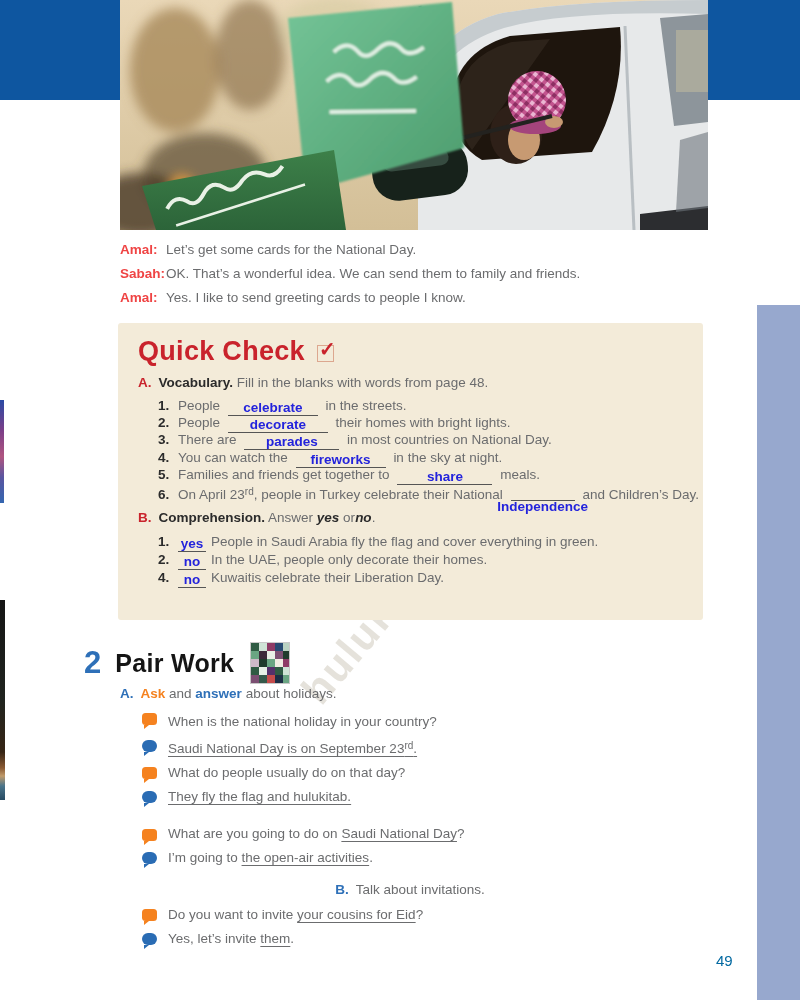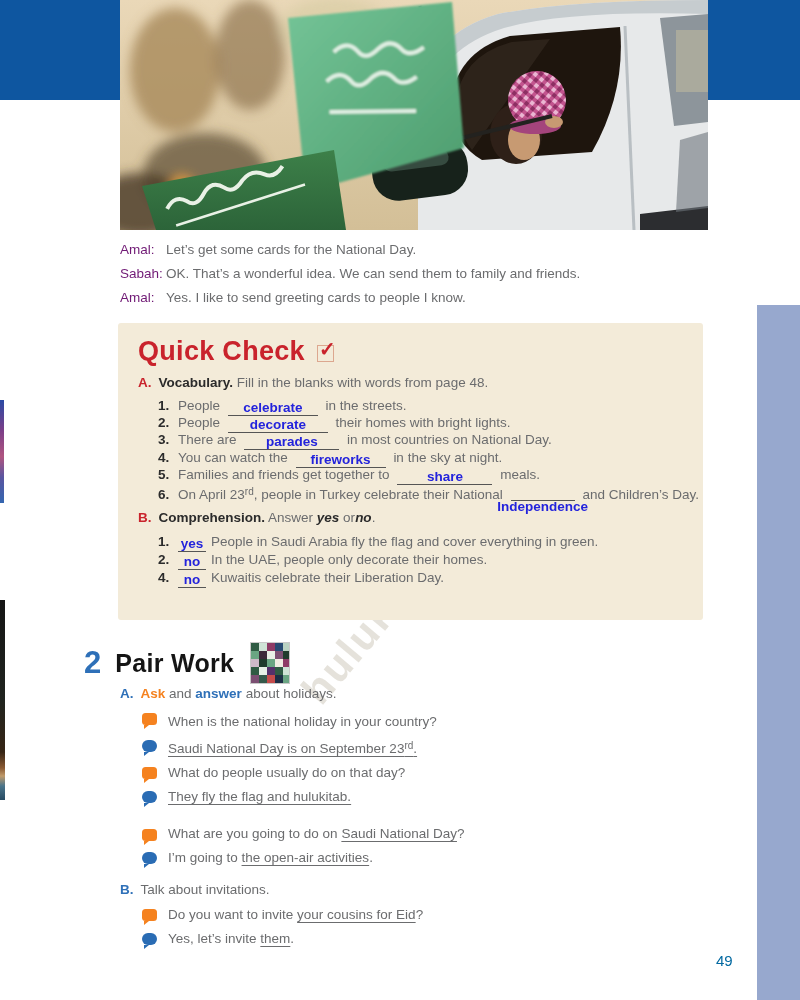--- a/index.html
+++ b/index.html
@@ -19,21 +19,21 @@
   .photo{position:absolute;left:120px;top:0;width:588px;height:230px;overflow:hidden;background:#d9cba7;}
   .photo svg{display:block;}
 
   
   .watermark{position:absolute;left:255px;top:555px;transform:rotate(-50deg);
      font-size:42px;font-weight:bold;letter-spacing:2px;color:rgba(155,143,115,0.26);pointer-events:none;}
 
   
   .dialogue{position:absolute;left:120px;top:241px;width:580px;font-size:13.5px;line-height:17px;}
   .dlg-row{display:flex;margin-bottom:7px;}
-  .dlg-speaker{width:46px;flex:none;font-weight:normal;color:#701a75;}
+  .dlg-speaker{width:46px;flex:none;font-weight:bold;color:#ef4444;}
   .dlg-text{color:#6b6c6e;}
 
   
   .qc{position:absolute;left:118px;top:323px;width:585px;height:297px;background:#f3ebd9;border-radius:3px;box-sizing:border-box;padding:13px 0 0 20px;}
   .qc-title-row{height:30px;display:flex;align-items:center;}
   .qc-title{font-size:27px;font-weight:bold;color:#c9232c;letter-spacing:0.3px;}
   .qc-check{position:relative;width:15px;height:15px;border:1.5px solid #dca78f;margin-left:12px;margin-top:4px;flex:none;}
   .qc-check:after{content:"\2713";position:absolute;left:1px;top:-9px;font-size:20px;font-weight:bold;color:#c9232c;}
   .qc-sec-head{margin-top:9px;font-size:13.5px;color:#6b6c6e;}
   .sec-label-red{font-weight:bold;color:#c9232c;margin-right:7px;}
@@ -58,21 +58,21 @@
   .pw-header{position:absolute;left:84px;top:642px;display:flex;align-items:center;height:42px;}
   .pw-num{font-size:31px;font-weight:bold;color:#2e70b8;}
   .pw-title{font-size:25px;font-weight:bold;color:#151515;margin-left:14px;letter-spacing:0.3px;}
   .pw-icon{margin-left:16px;width:38px;height:40px;border:1px solid #c8c8c8;background:#fff;}
   .pw-body{position:absolute;left:120px;top:686px;width:580px;font-size:13.5px;color:#6b6c6e;}
   .pw-head-row{line-height:16px;}
   .ask{font-weight:bold;color:#f5821f;}
   .answ{font-weight:bold;color:#2e70b8;}
   .pw-row{display:flex;align-items:flex-start;margin:9px 0 0 22px;line-height:15px;}
   .gap-top{margin-top:22px;align-items:flex-end;}
-  .bhead-top{margin-top:17px;}
+  .bhead-top{margin-top:17px;text-align:center;}
   .bub{flex:none;width:15px;height:12px;margin-right:11px;margin-top:2px;position:relative;}
   .bub-q{background:#f5821f;border-radius:3.5px;}
   .bub-q:after{content:"";position:absolute;left:2px;bottom:-4px;width:0;height:0;
       border-left:5px solid #f5821f;border-bottom:4px solid transparent;}
   .bub-a{background:#2a6cb4;border-radius:7px;}
   .bub-a:after{content:"";position:absolute;left:2px;bottom:-4px;width:0;height:0;
       border-left:5px solid #2a6cb4;border-bottom:4px solid transparent;}
   .u{text-decoration:underline;text-underline-offset:3px;}
 
   .page-number{position:absolute;left:716px;top:952px;font-size:15px;font-weight:normal;color:#0369a1;}

